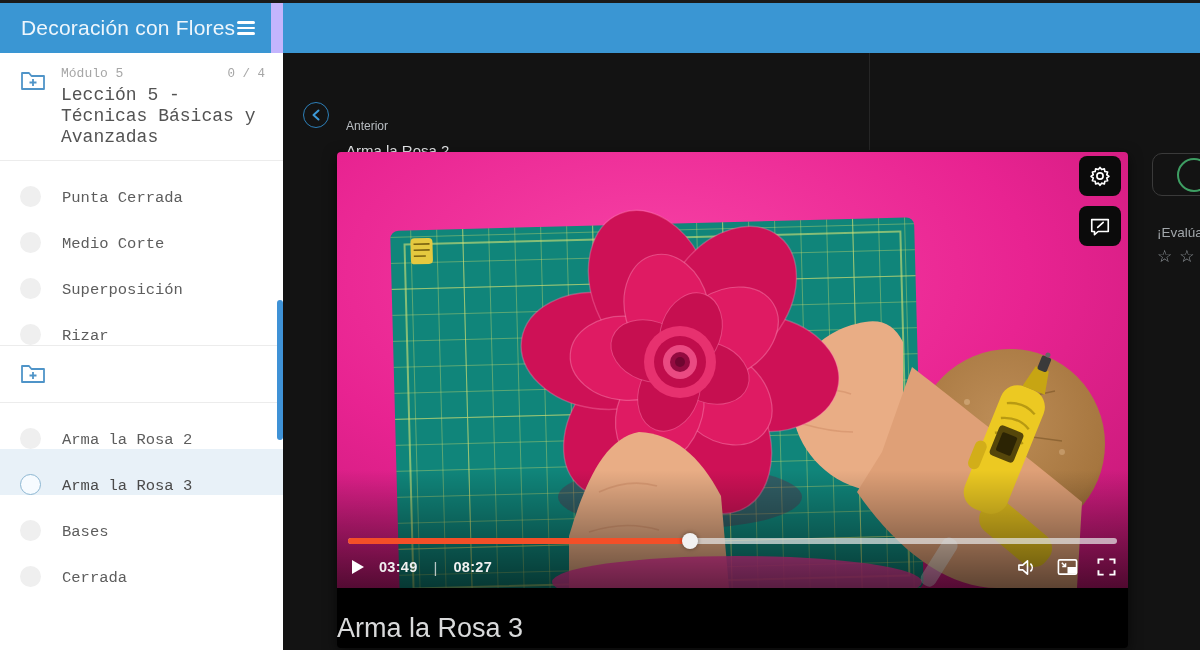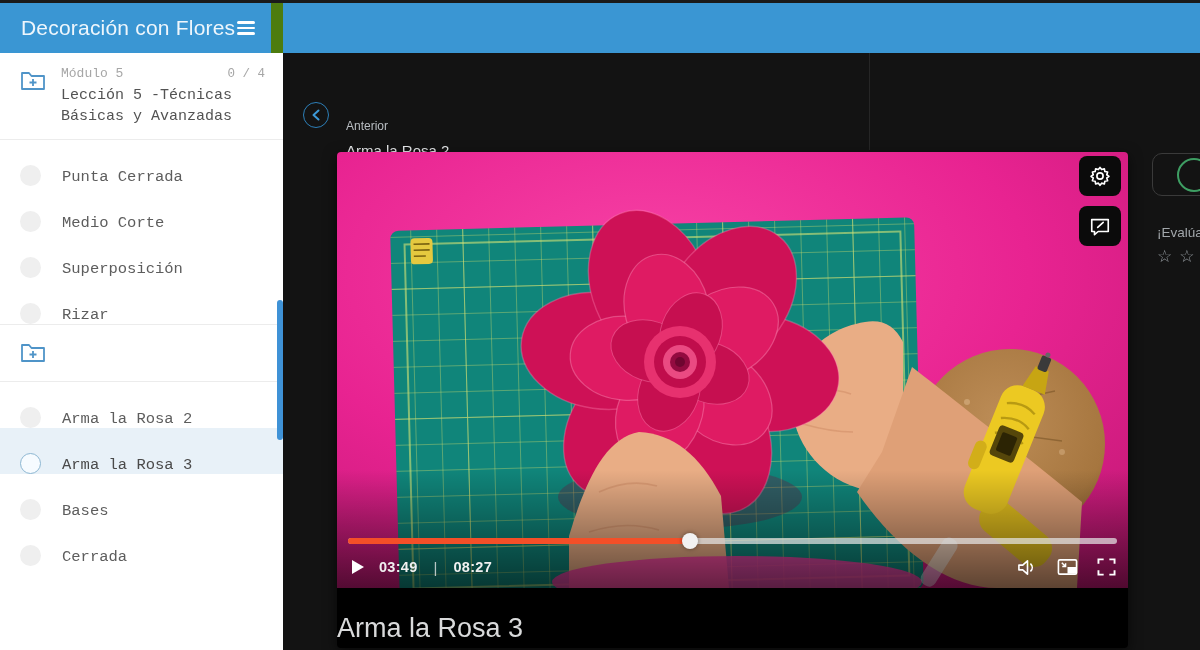--- a/index.html
+++ b/index.html
@@ -1,39 +1,39 @@
 <!DOCTYPE html>
 <html><head>
 <meta charset="utf-8">
 <style>
   * { margin:0; padding:0; box-sizing:border-box; }
   html,body { width:1200px; height:650px; overflow:hidden; background:#131313;
               font-family:"Liberation Sans", sans-serif; }
-  .stage { position:relative; width:1200px; height:650px; background:#4d7c0f; overflow:hidden; }
+  .stage { position:relative; width:1200px; height:650px; background:#c4b5fd; overflow:hidden; }
 
   
   .topstrip { position:absolute; left:0; top:0; width:1200px; height:3px; background:#1a1a1a; }
   .hdr-side { position:absolute; left:0; top:3px; width:271px; height:50px; background:#3a96d3;
               display:flex; align-items:center; justify-content:space-between; padding:0 16px 0 21px; }
   .hdr-main { position:absolute; left:283px; top:3px; width:917px; height:50px; background:#3a96d3; }
   .hdr-title { color:#eef6fc; font-size:21px; font-weight:400; letter-spacing:.2px; white-space:nowrap; }
   .burger { width:18px; height:14px; display:flex; flex-direction:column; justify-content:space-between; cursor:pointer; }
   .burger span { display:block; height:2.6px; background:#fff; border-radius:2px; }
 
   
   .sidebar { position:absolute; left:0; top:53px; width:283px; height:597px; background:#ffffff; overflow:hidden;font-family:Liberation Mono, monospace; }
   .module-block { padding:13px 18px 12px 20px; border-top:1px solid #ececec; border-bottom:1px solid #ececec;
                   display:flex; align-items:flex-start; background:#fff; }
   .module-block:first-child { border-top:none; }
   .folder-ic { flex:0 0 26px; margin-top:2px; }
   .module-text { flex:1; margin-left:15px; }
   .module-row { display:flex; justify-content:space-between; align-items:baseline; }
   .module-label { color:#a6a6a6; font-size:13px; }
   .module-progress { color:#a6a6a6; font-size:12.5px; }
-  .module-title { color:#535353; font-size:15px; line-height:21px; margin-top:4px; }
+  .module-title { color:#535353; font-size:18px; line-height:21px; margin-top:4px; }
   .lesson-item { height:46px; display:flex; align-items:flex-end; padding-left:20px; cursor:pointer; background:#fff; }
   .lesson-item.selected { background:#e8f1f8; }
   .lesson-circle { width:21px; height:21px; border-radius:50%; background:#efefef; flex:0 0 21px; }
   .lesson-item.selected .lesson-circle { background:#f6fbff; border:1.6px solid #8db7d2; }
   .lesson-label { margin-left:21px; color:#5d5d5d; font-size:15.5px; }
   .lesson-item.selected .lesson-label { color:#4a4a4a; }
   .side-scrollbar { position:absolute; right:0; top:247px; width:6px; height:140px; background:#3f92d6; border-radius:3px; }
 
   
   .main-area { position:absolute; left:283px; top:53px; width:917px; height:597px; background:#131313; }

